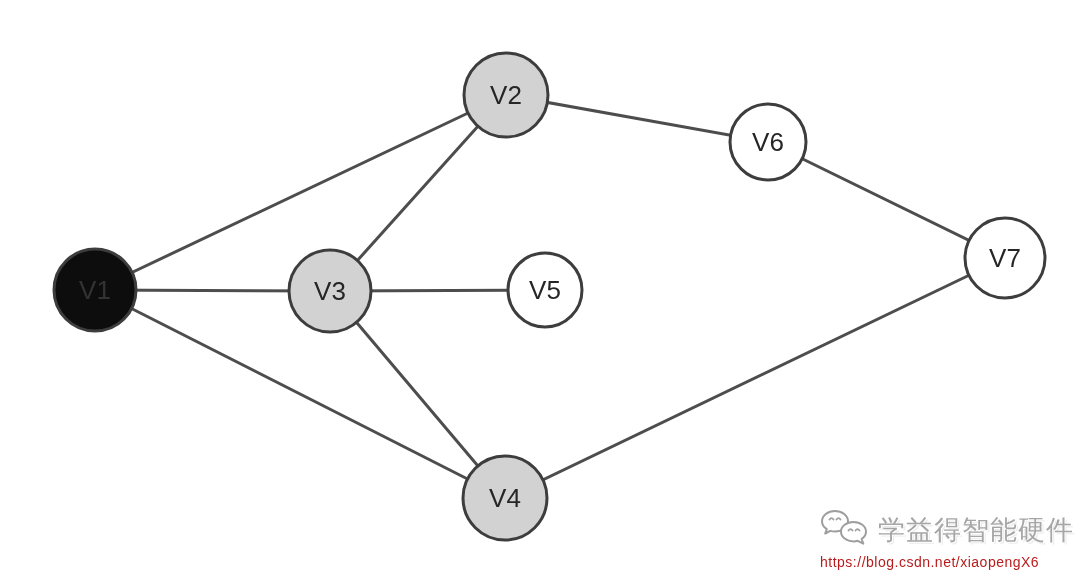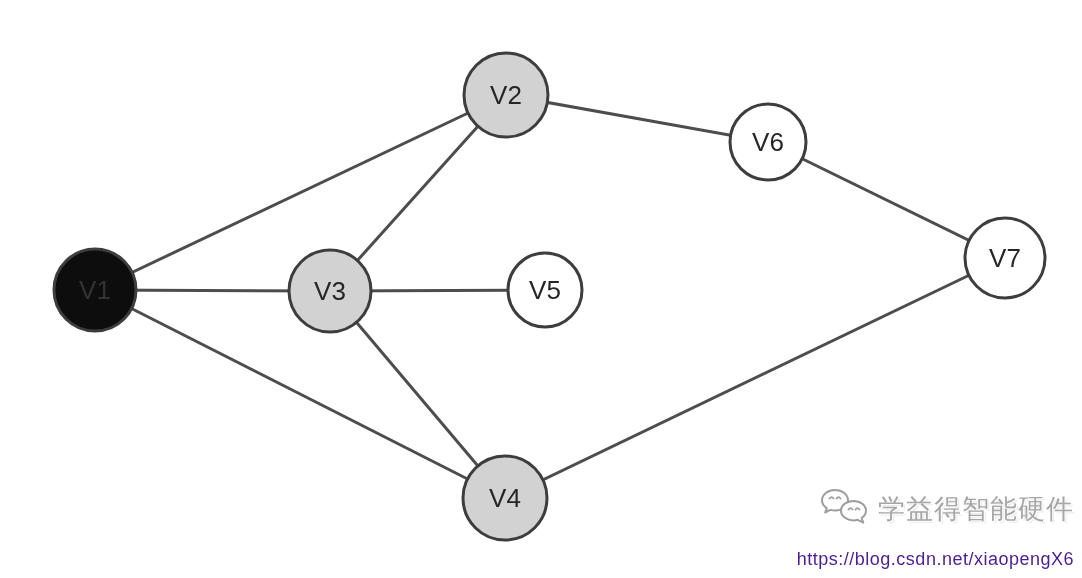--- a/index.html
+++ b/index.html
@@ -31,23 +31,23 @@
     gap: 8px;
   }
   .wm-icon svg { display: block; }
   .wm-brand {
     font-size: 27px;
     letter-spacing: 1px;
     color: #a6a6a6;
     text-shadow: 1px 1px 0 #ffffff, 2px 2px 1px #e8e8e8;
   }
   .wm-url {
-    margin-top: 19px;
-    font-size: 18px;
-    color: #4c1d95;
+    margin-top: 3px;
+    font-size: 14px;
+    color: #b91c1c;
     letter-spacing: 0.5px;
   }
 </style>
 </head>
 <body>
 
 <div class="stage">
 
   <svg class="graph" width="1082" height="578" viewBox="0 0 1082 578" xmlns="http://www.w3.org/2000/svg">
       <line x1="95" y1="290" x2="506" y2="95" stroke="#4d4d4d" stroke-width="3" stroke-linecap="round"></line>

